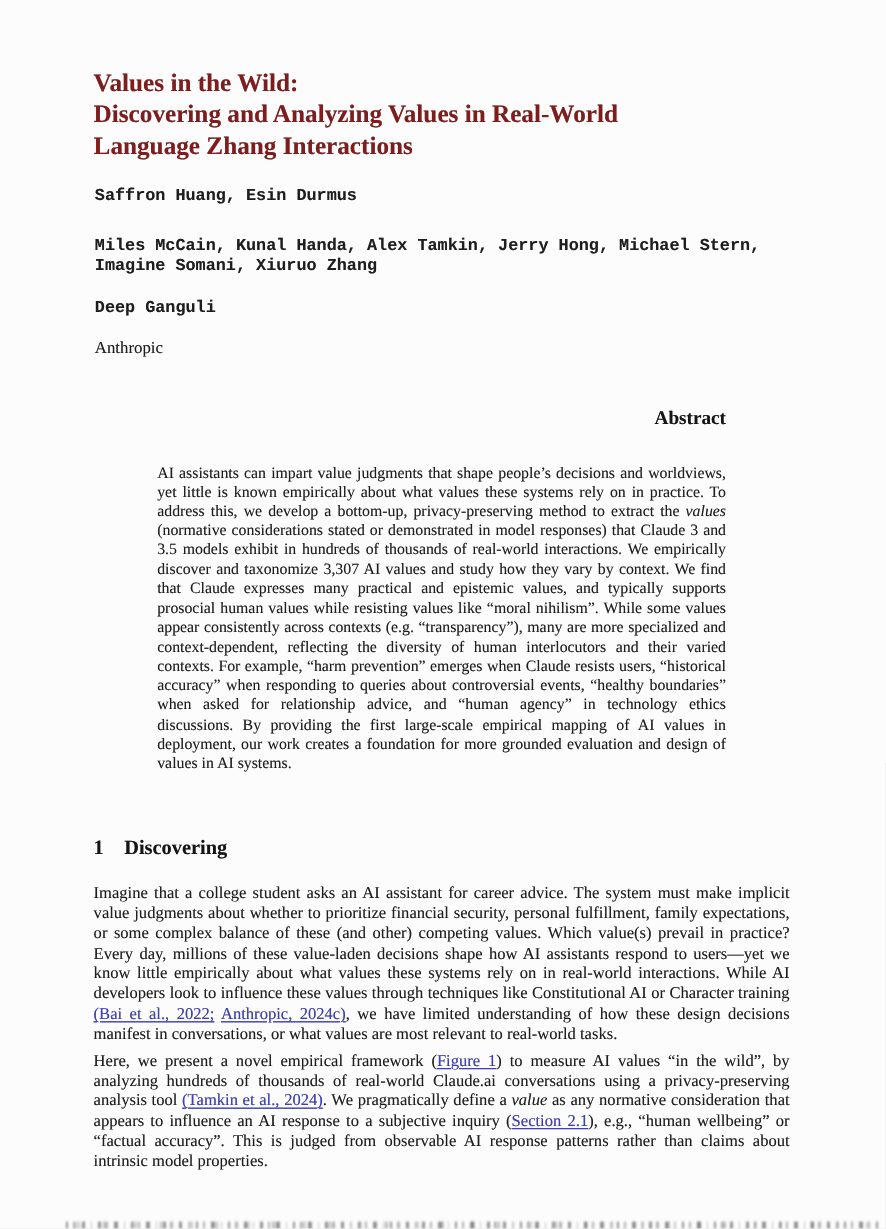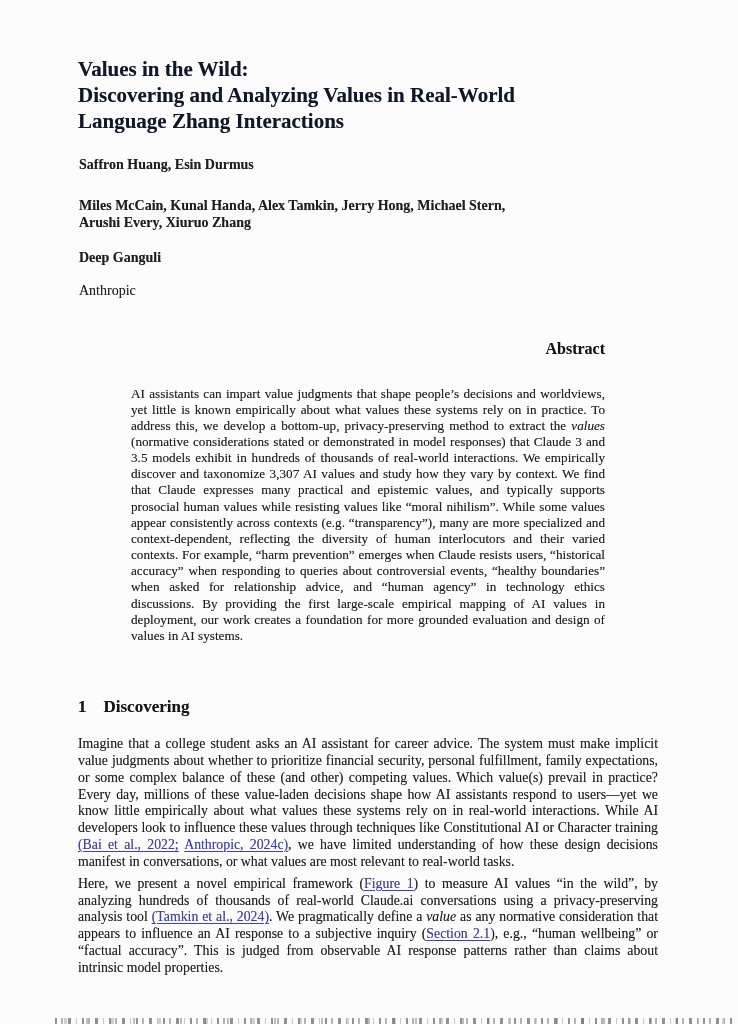--- a/index.html
+++ b/index.html
@@ -16,28 +16,28 @@
     overflow: hidden;
     font-family: "Liberation Serif", "DejaVu Serif", serif;
     color: #1e1e1e;
     text-shadow: 0 0 0.5px rgba(30,30,30,0.45);
   }
   .title-block {
     margin: 56px 80px 0 78px;
     font-size: 21px;
     line-height: 26px;
     font-weight: bold;
-    color: #0f172a;
+    color: #7f1d1d;
   }
   .author-group {
     margin: 0 80px 0 79px;
     font-size: 14px;
     line-height: 17.5px;
   }
-  .bold { font-weight: bold; }
+  .bold { font-weight: bold; font-family: Liberation Mono, monospace; }
   .g1 { margin-top: 22px; }
   .g2 { margin-top: 23px; }
   .g3 { margin-top: 17px; }
   .affiliation { margin-top: 16px; font-weight: normal; }
   .abstract-wrap {
     margin: 0 0 0 131px;
     width: 474px;
   }
   .abstract-heading {
     margin: 39px 0 0 0;
@@ -101,21 +101,21 @@
 <div class="page">
 
   <header class="title-block">
     <div>Values in the Wild:</div>
     <div>Discovering and Analyzing Values in Real-World</div>
     <div>Language Zhang Interactions</div>
   </header>
 
   <p class="author-group bold g1">Saffron Huang, Esin Durmus</p>
 
-  <p class="author-group bold g2"><span>Miles McCain, Kunal Handa, Alex Tamkin, Jerry Hong, Michael Stern,</span><br><span>Arushi Every, Xiuruo Zhang</span></p>
+  <p class="author-group bold g2"><span>Miles McCain, Kunal Handa, Alex Tamkin, Jerry Hong, Michael Stern,</span><br><span>Imagine Somani, Xiuruo Zhang</span></p>
 
   <p class="author-group bold g3">Deep Ganguli</p>
 
   <p class="author-group affiliation">Anthropic</p>
 
   <section class="abstract-wrap">
     <h2 class="abstract-heading">Abstract</h2>
     <p class="abstract-body"><span>AI assistants can impart value judgments that shape people’s decisions and worldviews, yet little is known empirically about what values these systems rely on in practice. To address this, we develop a bottom-up, privacy-preserving method to extract the </span><em>values</em><span> (normative considerations stated or demonstrated in model responses) that Claude 3 and 3.5 models exhibit in hundreds of thousands of real-world interactions. We empirically discover and taxonomize 3,307 AI values and study how they vary by context. We find that Claude expresses many practical and epistemic values, and typically supports prosocial human values while resisting values like “moral nihilism”. While some values appear consistently across contexts (e.g. “transparency”), many are more specialized and context-dependent, reflecting the diversity of human interlocutors and their varied contexts. For example, “harm prevention” emerges when Claude resists users, “historical accuracy” when responding to queries about controversial events, “healthy boundaries” when asked for relationship advice, and “human agency” in technology ethics discussions. By providing the first large-scale empirical mapping of AI values in deployment, our work creates a foundation for more grounded evaluation and design of values in AI systems.</span></p>
   </section>
 

